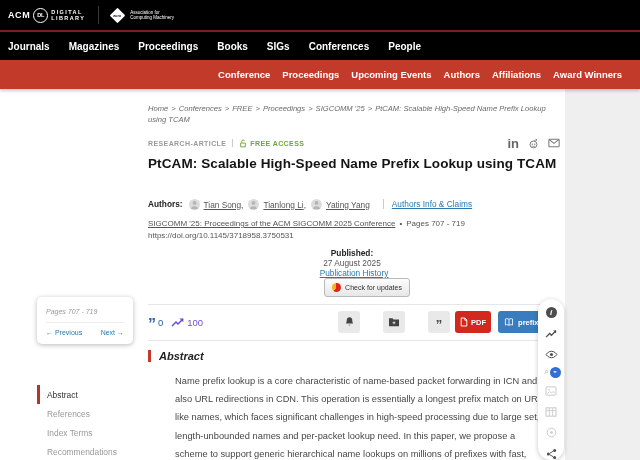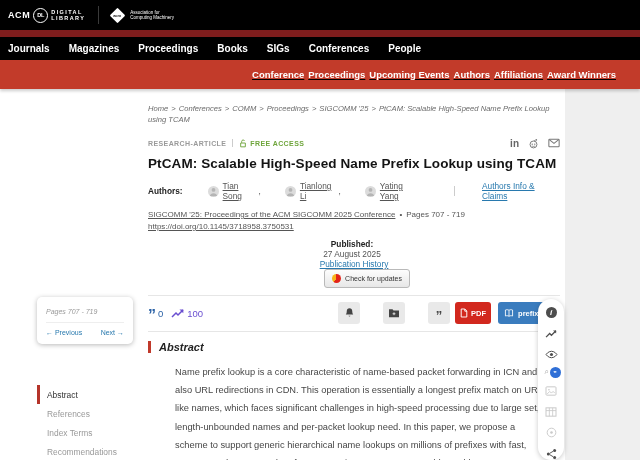--- a/index.html
+++ b/index.html
@@ -20,61 +20,61 @@
   .brand-divider { width:1px; height:18px; background:#3a3a3a; margin:0 13px; }
   .assoc { display:flex; align-items:center; }
   .diamond { width:11px; height:11px; background:#fff; transform:rotate(45deg);
              display:flex; align-items:center; justify-content:center; border-radius:1px; }
   .diamond-txt { transform:rotate(-45deg); font-size:4px; font-weight:700; color:#111; }
   .assoc-lines { display:flex; flex-direction:column; color:#fff; font-size:4.5px;
                  line-height:5.5px; margin-left:7px; }
 
   
   .mainnav { position:absolute; left:0; top:30px; width:640px; height:30px; background:#000;
-             border-top:7px solid #7f1d1d; display:flex; align-items:center; gap:19px;
+             border-top:2px solid #7f1d1d; display:flex; align-items:center; gap:19px;
              padding:0 8px; }
   .mainnav a { color:#fff; font-size:10px; font-weight:600; text-decoration:none; cursor:pointer; }
 
   
   .rednav { position:absolute; left:0; top:60px; width:640px; height:29px; background:#C23B2A;
-            display:flex; align-items:center; justify-content:flex-end; gap:4px;
-            padding-right:24px; box-shadow:0 2px 3px rgba(0,0,0,.2); z-index:5;text-decoration:underline; }
+            display:flex; align-items:center; justify-content:flex-end; gap:12px;
+            padding-right:18px; box-shadow:0 2px 3px rgba(0,0,0,.2); z-index:5; }
   .rednav a { color:#fff; font-size:9.5px; font-weight:600; text-decoration:none; cursor:pointer; }
 
   .gutter { position:absolute; left:565px; top:89px; width:75px; height:371px; background:#efefef; }
 
   
   .breadcrumb { position:absolute; left:148px; top:103px; width:414px; font-style:italic;
                 font-size:7.6px; color:#6b6b6b; line-height:11px; }
   .breadcrumb .sep { margin:0 3px; }
 
   
   .article { position:absolute; left:148px; top:138px; width:412px; }
   .type-row { display:flex; align-items:center; height:10px; }
   .type-label { font-size:7px; color:#9a9a9a; font-weight:600; letter-spacing:.4px; }
   .pipe { width:1px; height:8px; background:#ccc; margin:0 6px; }
   .access-label { font-size:7px; color:#6FA53C; font-weight:700; letter-spacing:.4px; margin-left:3px; }
   .share-icons { margin-left:auto; display:flex; align-items:center; gap:9px; color:#777; }
-  .linkedin { font-size:10px; font-weight:700; color:#666; cursor:pointer; }
+  .linkedin { font-size:13px; font-weight:700; color:#666; cursor:pointer; }
   .title { font-size:13.5px; font-weight:700; color:#141414; margin-top:8px; letter-spacing:.1px; }
 
-  .authors-row { display:flex; align-items:center; margin-top:10px; font-size:8.3px; color:#555;gap:19px; }
+  .authors-row { display:flex; margin-top:28px; font-size:8.3px; color:#555; }
   .authors-label { font-weight:700; color:#222; margin-right:6px; }
   .author { display:flex; align-items:center; margin-right:5px; }
   .avatar { width:11px; height:11px; border-radius:50%; background:#dcdcdc; margin-right:4px;
             overflow:hidden; flex:none; }
   .author-name { text-decoration:underline; color:#555; cursor:pointer; }
   .info-divider { width:1px; height:10px; background:#ccc; margin:0 8px; }
   .authors-info { color:#2879AE; text-decoration:underline; cursor:pointer; }
 
   .venue-row { margin-top:9px; font-size:8px; color:#555; }
   .venue-link { text-decoration:underline; cursor:pointer; }
   .dot { margin:0 4px; }
   .doi-row { margin-top:3px; font-size:8px; }
-  .doi-link { color:#555; text-decoration:underline; cursor:pointer; }
+  .doi-link { color:#555; cursor:pointer; }
 
   .published-row { margin-top:8px; display:flex; align-items:center; font-size:8.3px; color:#555;flex-direction:column; }
   .pub-label { font-weight:700; color:#222; margin-right:4px; }
   .pub-date { margin-right:4px; }
   .pub-history { color:#2879AE; text-decoration:underline; cursor:pointer; }
   .check-btn { margin-left:26px; display:inline-flex; align-items:center; gap:4px;
                border:1px solid #b9b9b9; border-radius:3px;
                background:linear-gradient(#fdfdfd,#e7e7e7); padding:4px 7px;
                font-size:7px; color:#333; cursor:pointer; }
   .crossref { width:9px; height:9px; border-radius:50%;
@@ -178,21 +178,21 @@
     <a>Proceedings</a>
     <a>Upcoming Events</a>
     <a>Authors</a>
     <a>Affiliations</a>
     <a>Award Winners</a>
   </nav>
 
   <div class="gutter"></div>
 
   <div class="breadcrumb">
-    <span>Home</span><span class="sep">&gt;</span><span>Conferences</span><span class="sep">&gt;</span><span>COMM</span><span class="sep">&gt;</span><span>Proceedings</span><span class="sep">&gt;</span><span>SIGCOMM '25</span><span class="sep">&gt;</span><span>PtCAM: Scalable High-Speed Name Prefix Lookup using TCAM</span>
+    <span>Home</span><span class="sep">&gt;</span><span>Conferences</span><span class="sep">&gt;</span><span>FREE</span><span class="sep">&gt;</span><span>Proceedings</span><span class="sep">&gt;</span><span>SIGCOMM '25</span><span class="sep">&gt;</span><span>PtCAM: Scalable High-Speed Name Prefix Lookup using TCAM</span>
   </div>
 
   <main class="article">
 
     <div class="type-row">
       <span class="type-label">RESEARCH-ARTICLE</span>
       <span class="pipe"></span>
       <span style="color:#6FA53C;display:flex;">
         <svg width="8" height="9" viewBox="0 0 12 13">
             <path d="M2.5 5.8h7v5.7h-7z" fill="none" stroke="currentColor" stroke-width="1.4"></path>

